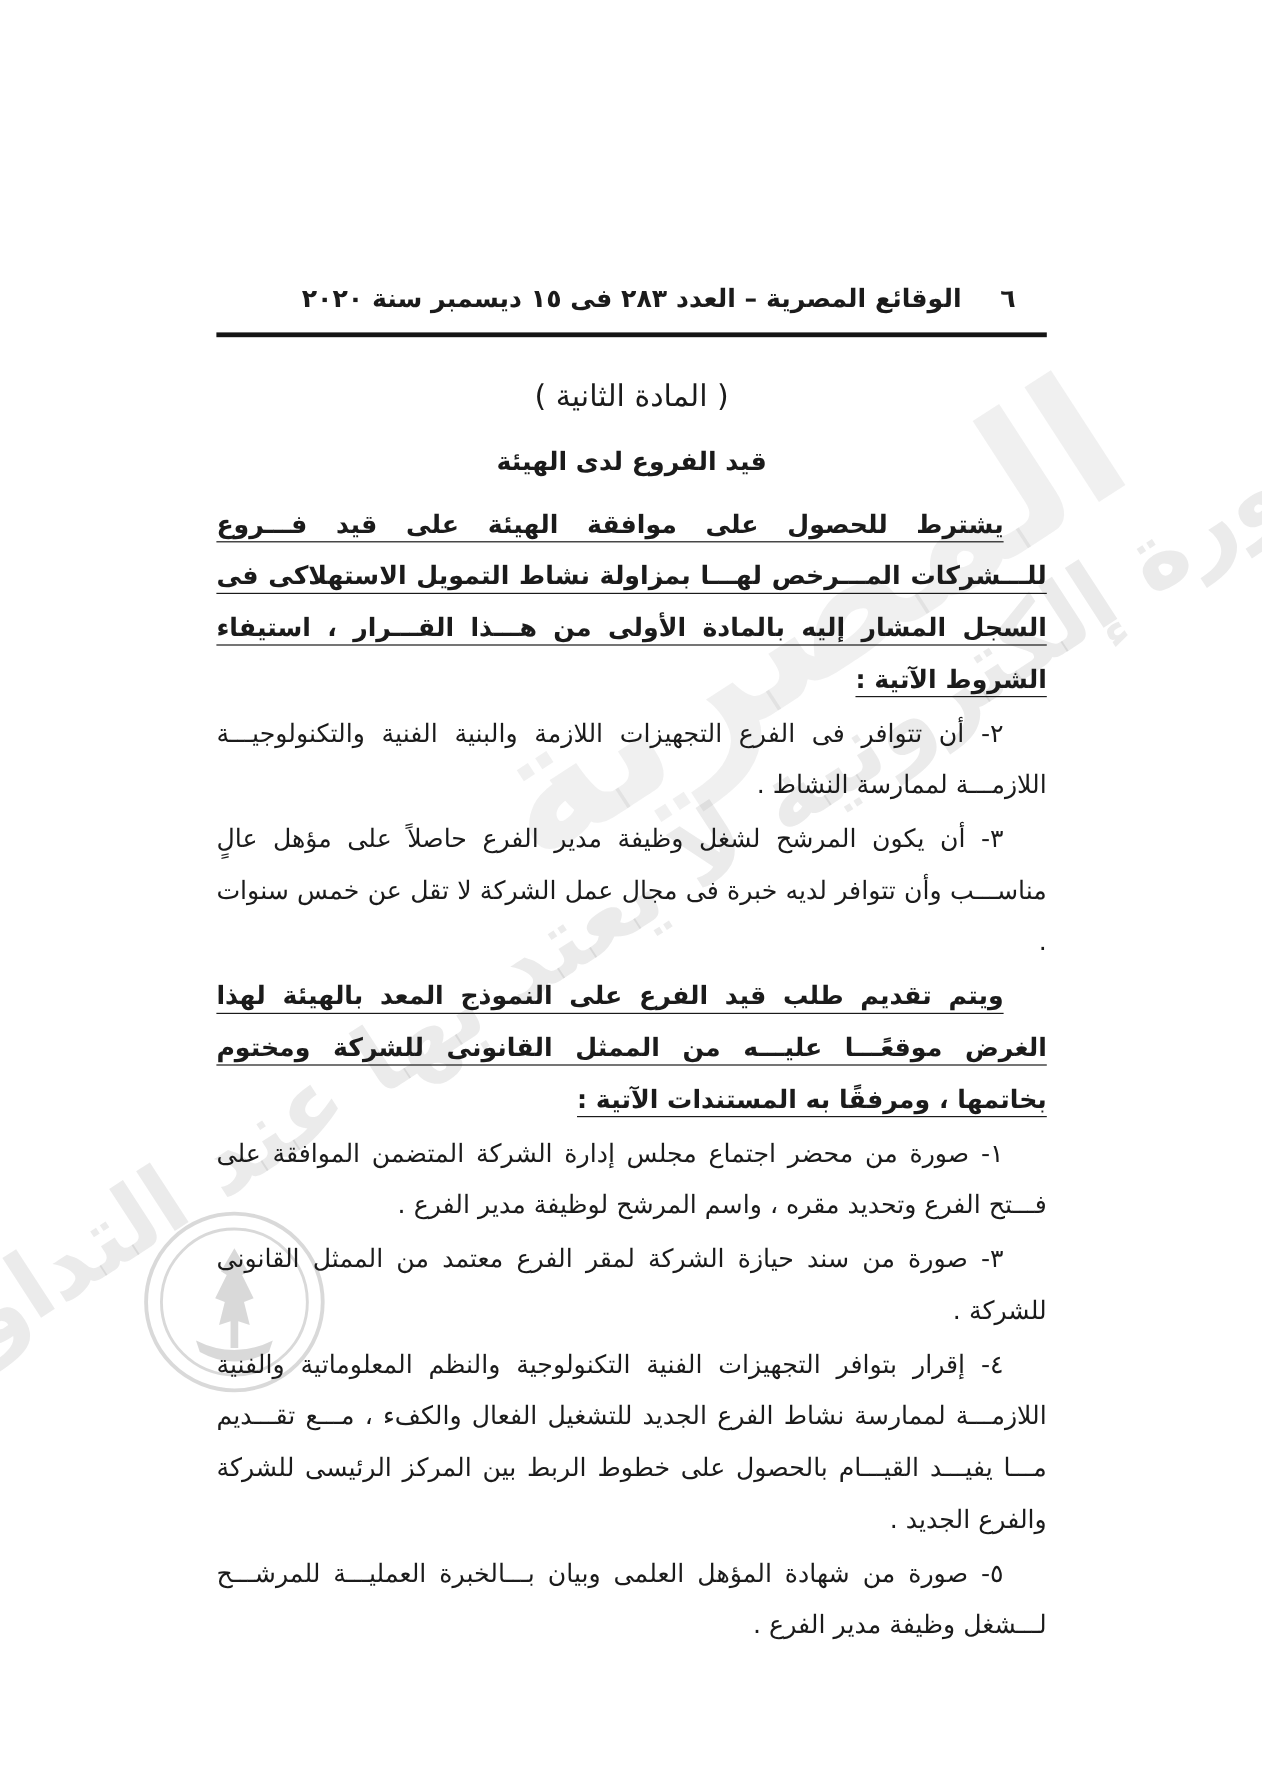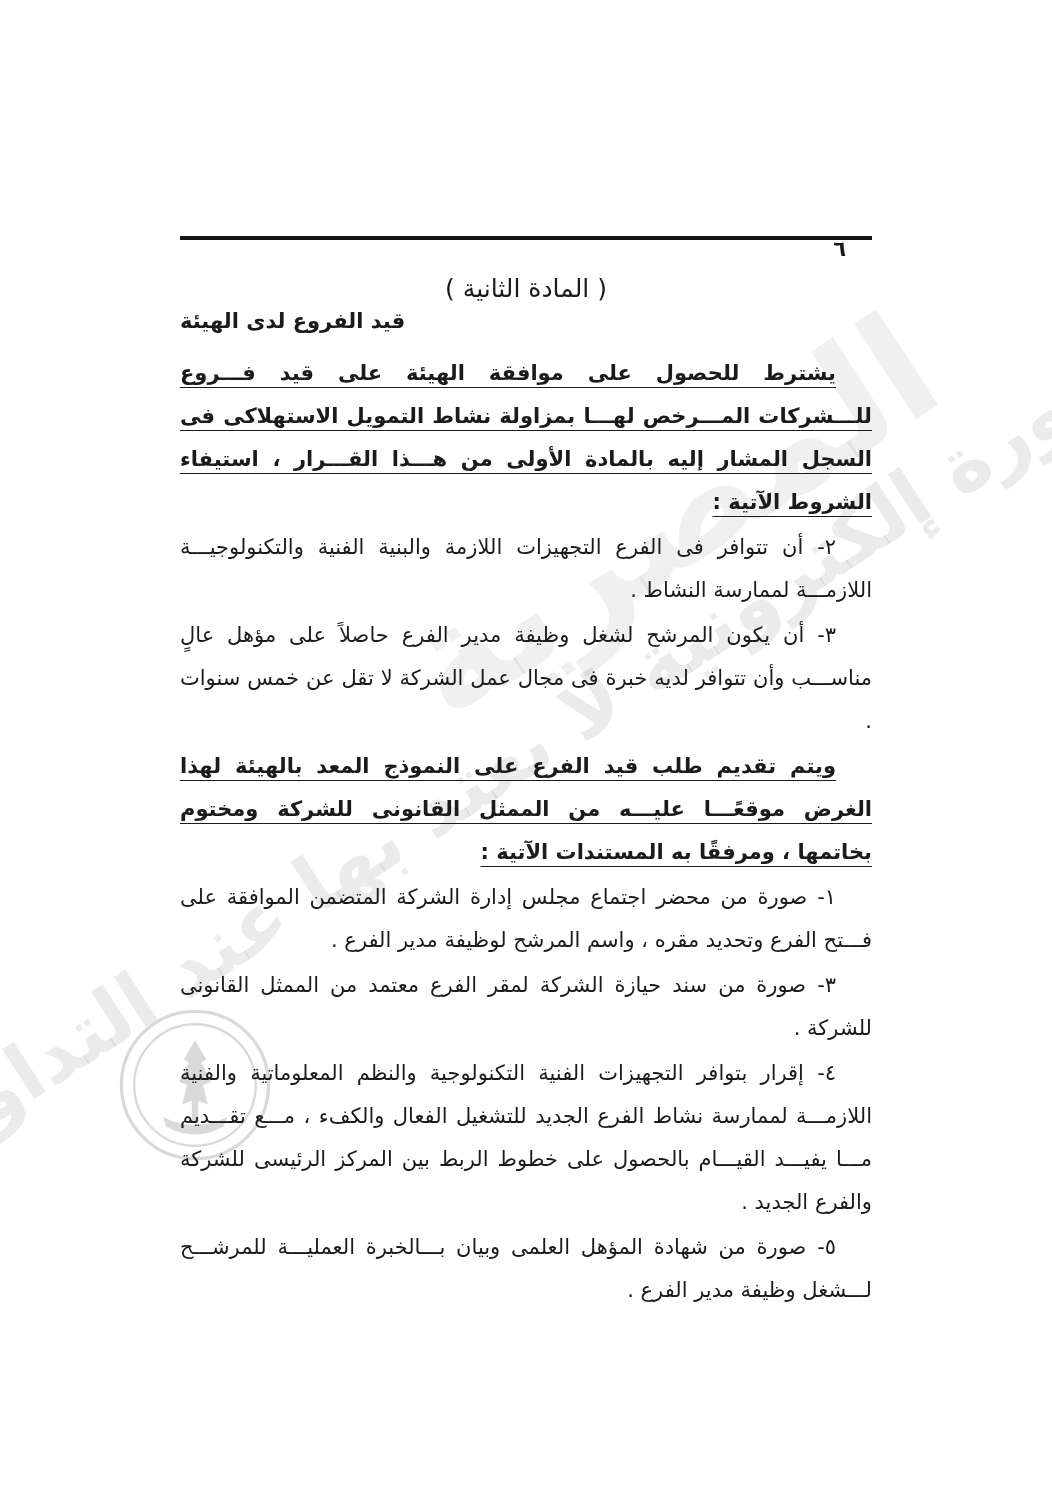--- a/index.html
+++ b/index.html
@@ -58,22 +58,22 @@
     background:#151515;
   }
   .article-heading {
     margin-top:33px;
     text-align:center;
     font-size:25px; font-weight:normal;
     line-height:32px;
     letter-spacing:1px;
   }
   .article-subheading {
-    margin-top:2px;
-    text-align:left;
+    margin-top:25px;
+    text-align:center;
     font-size:21px; font-weight:bold;
     line-height:28px;
   }
   .body-text {
     margin-top:17px;
     font-size:21px;
     line-height:43px;
     text-align:justify;
   }
   .body-text p { margin:0 0 2px 0; text-indent:36px; }
@@ -94,20 +94,21 @@
   <svg class="wm-layer wm-emblem" viewBox="0 0 100 100">
     <circle cx="50" cy="50" r="46" fill="none" stroke="#555" stroke-width="2"></circle>
     <circle cx="50" cy="50" r="38" fill="none" stroke="#555" stroke-width="1.5"></circle>
     <path d="M50 22 L57 34 L54 36 L60 48 L55 50 L58 62 L52 60 L52 74 L48 74 L48 60 L42 62 L45 50 L40 48 L46 36 L43 34 Z" fill="#555"></path>
     <path d="M30 70 Q50 80 70 70 L68 76 Q50 86 32 76 Z" fill="#555"></path>
   </svg>
 
   <div class="content">
 
     <div class="header-row">
+      <span class="header-title">الوقائع المصرية – العدد ٢٨٣ فى ١٥ ديسمبر سنة ٢٠٢٠</span>
       <span class="page-num">٦</span>
     </div>
 
     <div class="rule"></div>
 
     <div class="article-heading">( المادة الثانية )</div>
     <div class="article-subheading">قيد الفروع لدى الهيئة</div>
 
     <div class="body-text">
       <p class="underlined">يشترط للحصول على موافقة الهيئة على قيد فـــروع للـــشركات المـــرخص لهـــا بمزاولة نشاط التمويل الاستهلاكى فى السجل المشار إليه بالمادة الأولى من هـــذا القـــرار ، استيفاء الشروط الآتية :</p>

